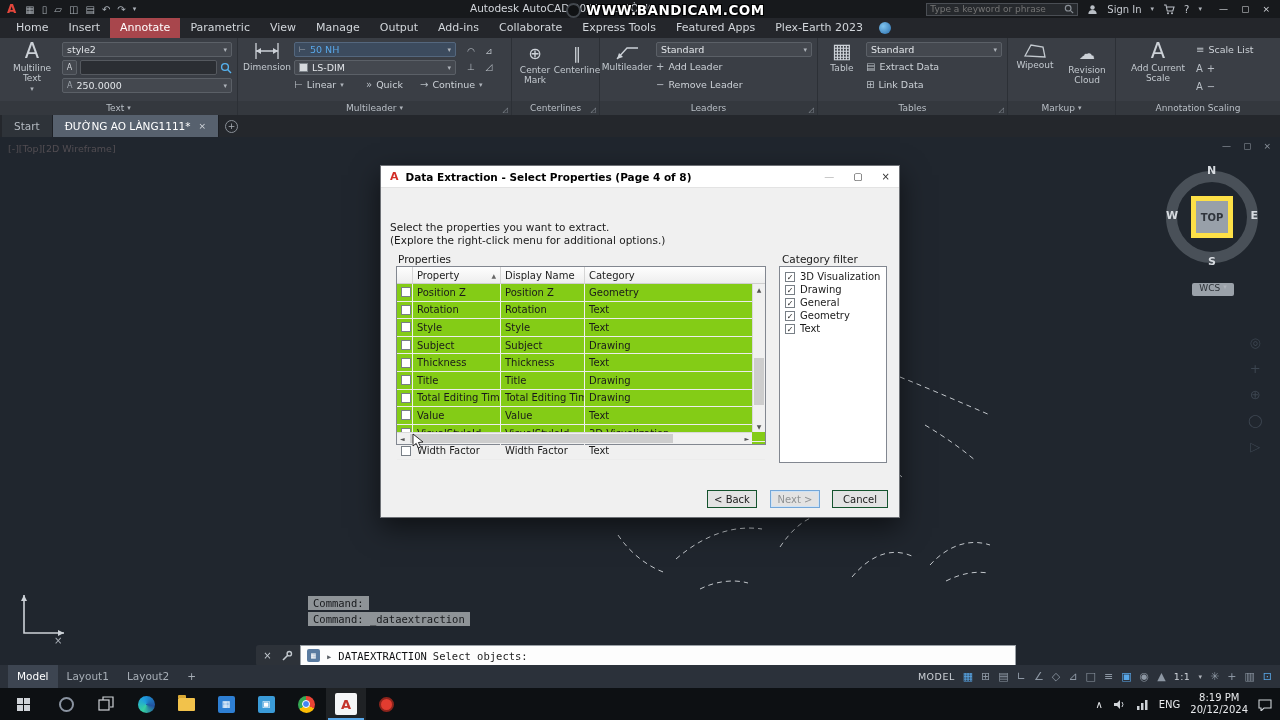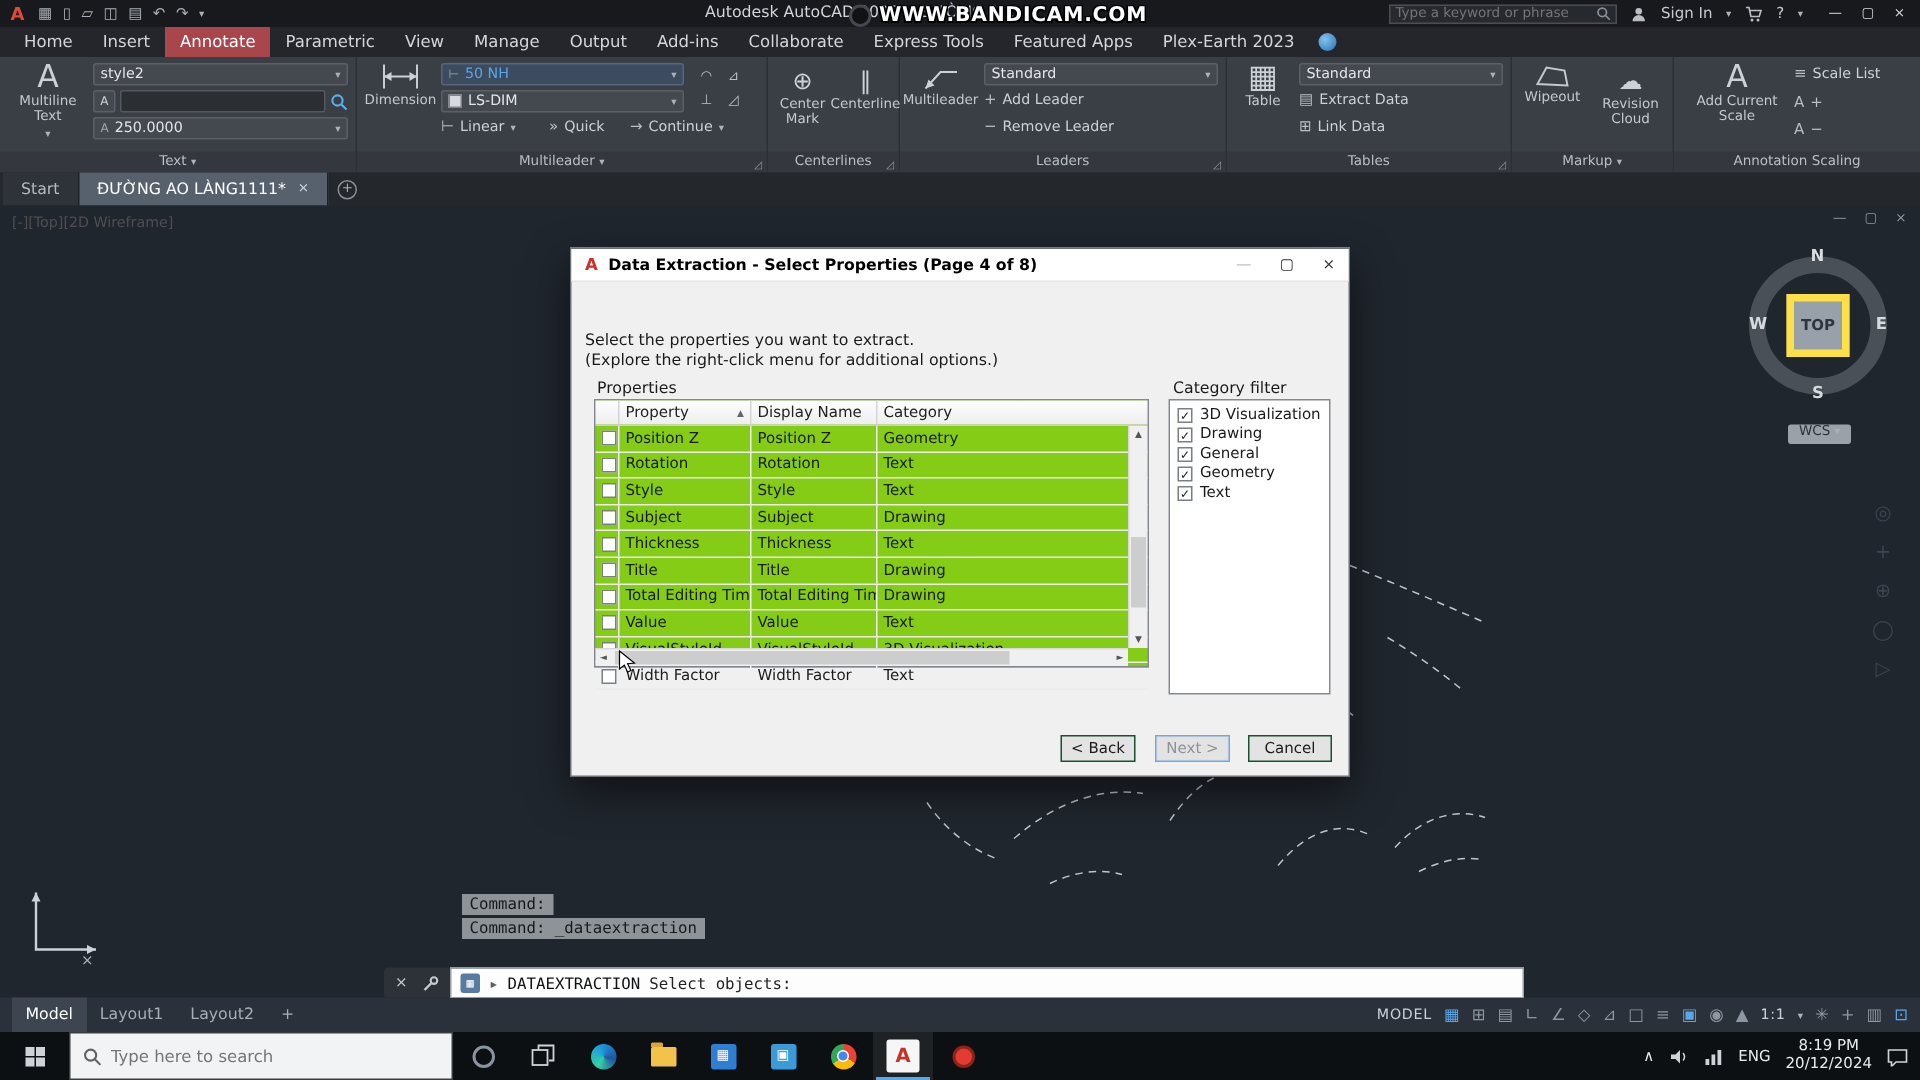--- a/index.html
+++ b/index.html
@@ -645,27 +645,20 @@
 
 <div class="band taskbar">
   <span class="startbtn">
     <span class="winlogo">
         <span></span>
         <span></span>
         <span></span>
         <span></span>
       </span>
   </span>
-  <span class="tsearch">
-    <svg width="13" height="13" viewBox="0 0 12 12">
-        <circle cx="5" cy="5" r="3.4" fill="none" stroke="#5f6368" stroke-width="1.3"></circle>
-        <line x1="7.6" y1="7.6" x2="11" y2="11" stroke="#5f6368" stroke-width="1.3"></line>
-      </svg>
-    <input placeholder="Type here to search" style="">
-  </span>
   <span class="ticon">
       <span class="ring2"></span>
     </span>
   <span class="ticon">
     <svg width="16" height="16" viewBox="0 0 16 16">
         <rect x="1" y="4" width="10" height="10" fill="none" stroke="#cfd3d8" stroke-width="1.2"></rect>
         <path d="M5 4 V1 H15 V11 H12" fill="none" stroke="#cfd3d8" stroke-width="1.2"></path>
       </svg>
   </span>
   <span class="ticon">

